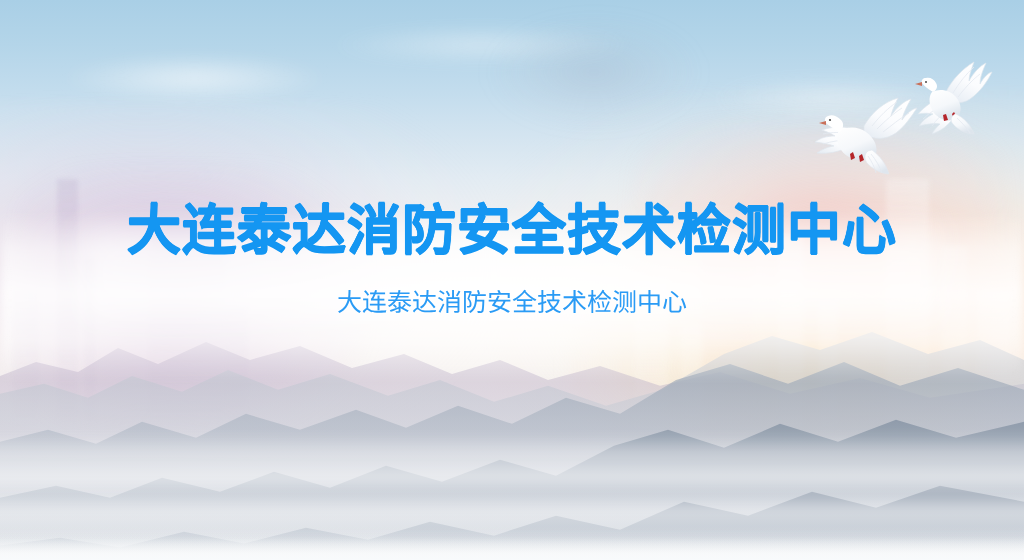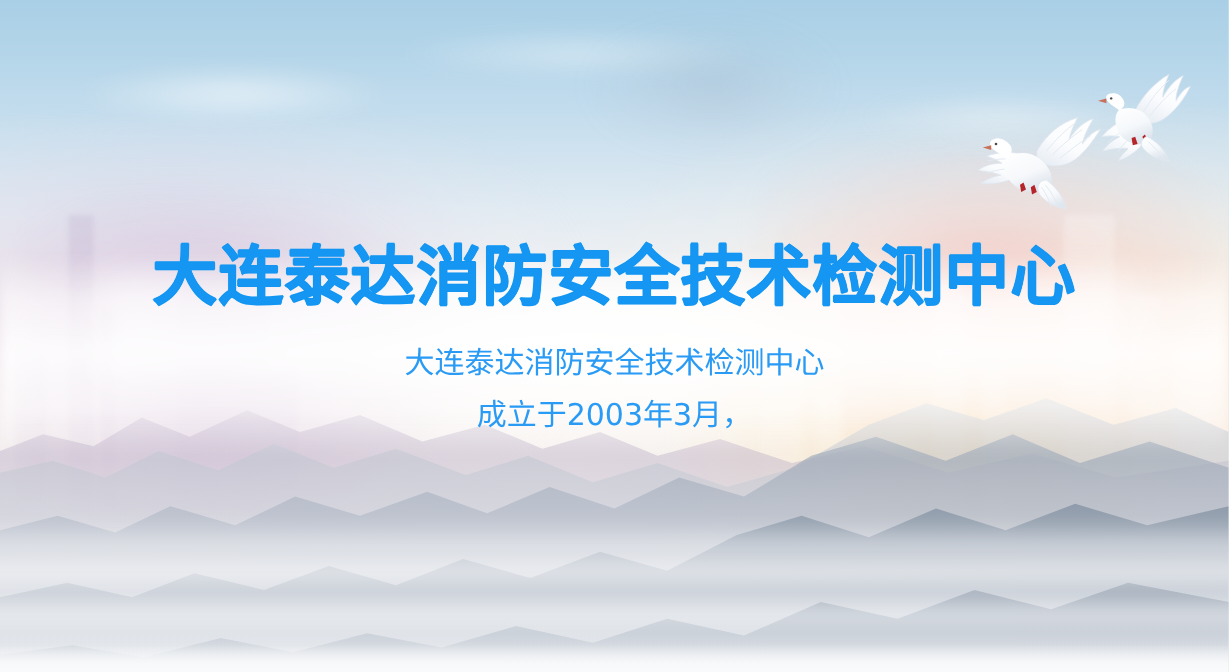--- a/index.html
+++ b/index.html
@@ -459,16 +459,15 @@
                  C42,63 43,58 47,56 Z" fill="url(#featherB)" stroke="#e2e8ef" stroke-width="0.6"></path>
         <path d="M49,60 C54,65 59,70 62,75" stroke="#e4eaf1" stroke-width="0.8" fill="none"></path>
       </svg>
     </div>
   </div>
 
   <h1 class="title">大连泰达消防安全技术检测中心</h1>
 
   <div class="body-copy">
     <span class="ln">大连泰达消防安全技术检测中心</span>
-    <span class="ln">成立于2003年3月，</span>
   </div>
 
 </div>
 
 </body></html>

